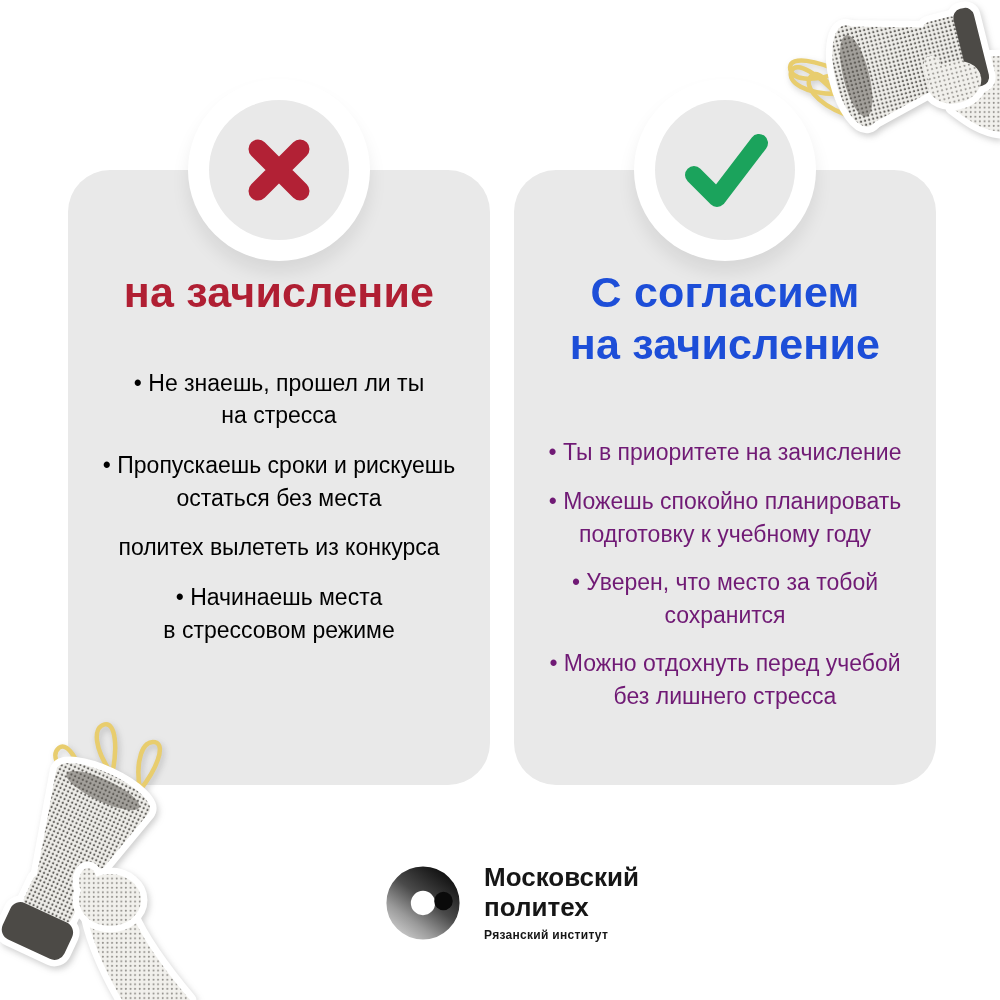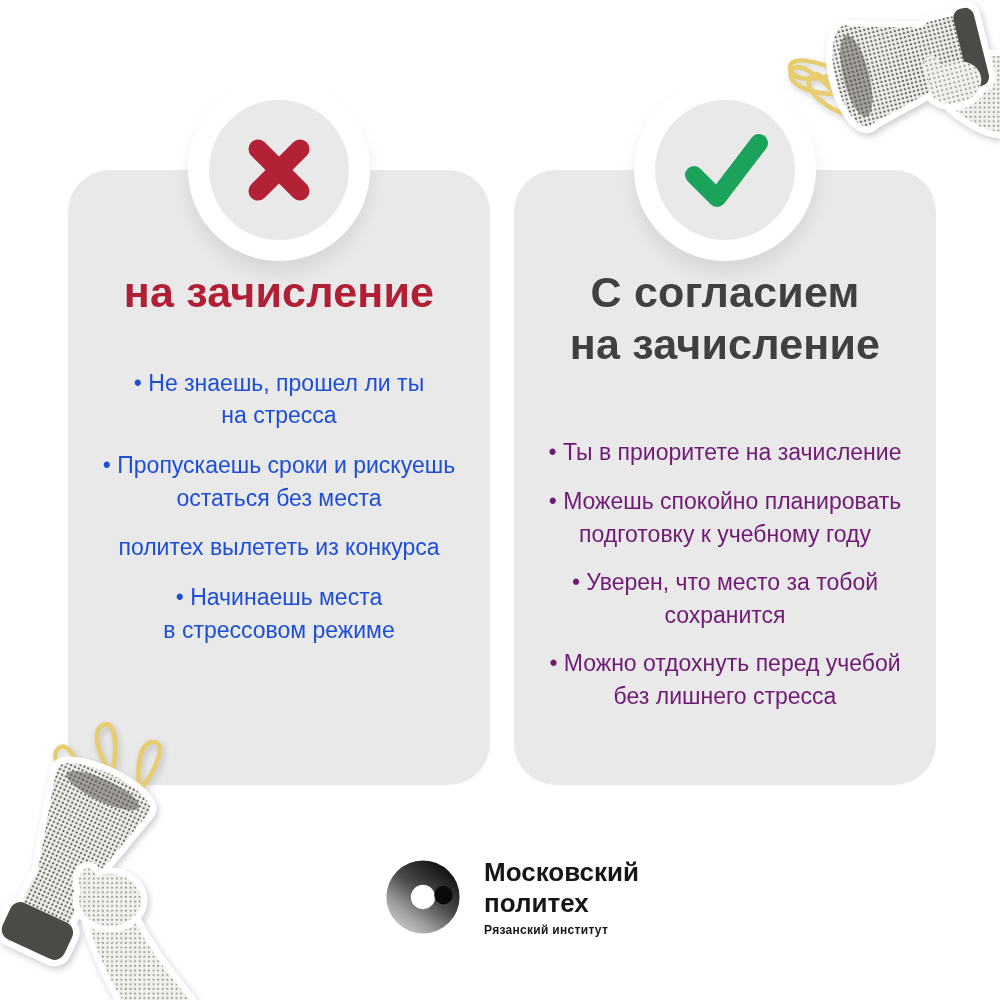--- a/index.html
+++ b/index.html
@@ -21,32 +21,32 @@
   }
   .badge-inner{
     width:140px;height:140px;border-radius:50%;background:#e9e9e9;
     display:flex;align-items:center;justify-content:center;
   }
   .title{
     margin-top:97px;text-align:center;font-weight:bold;
     font-size:43px;line-height:1.2;letter-spacing:.2px;
   }
   .card-left .title{color:#b01f33;}
-  .card-right .title{color:#404040;}
+  .card-right .title{color:#1d4ed8;}
   .bullets{
     margin-top:54px;display:flex;flex-direction:column;gap:17px;
     text-align:center;font-size:23px;line-height:1.42;
   }
   .card-right .bullets{margin-top:66px;gap:16px;}
-  .card-left .bullets{color:#1d4ed8;margin-top:48px;}
+  .card-left .bullets{color:#000000;margin-top:48px;}
   .card-right .bullets{color:#701a75;}
   .b-line:empty{display:none;}
   .footer{
     position:absolute;left:384px;top:852px;height:90px;
-    display:flex;align-items:center;gap:22px;color:#161616;
+    display:flex;align-items:flex-end;gap:22px;color:#161616;
   }
   .logo-name{font-size:26px;font-weight:bold;line-height:1.18;}
   .logo-sub{font-size:12px;font-weight:bold;margin-top:5px;letter-spacing:.3px;}
   svg.deco{position:absolute;filter:drop-shadow(2px 3px 3px rgba(80,80,80,.28));}
   .deco-tr{left:762px;top:0;}
   .deco-bl{left:0;top:702px;}
   .petal{fill:none;stroke:#e8cd6e;stroke-width:4.5;stroke-linecap:round;stroke-linejoin:round;}
   .backing{fill:#ffffff;stroke:#ffffff;stroke-width:13;stroke-linejoin:round;}
 </style>
 </head>

